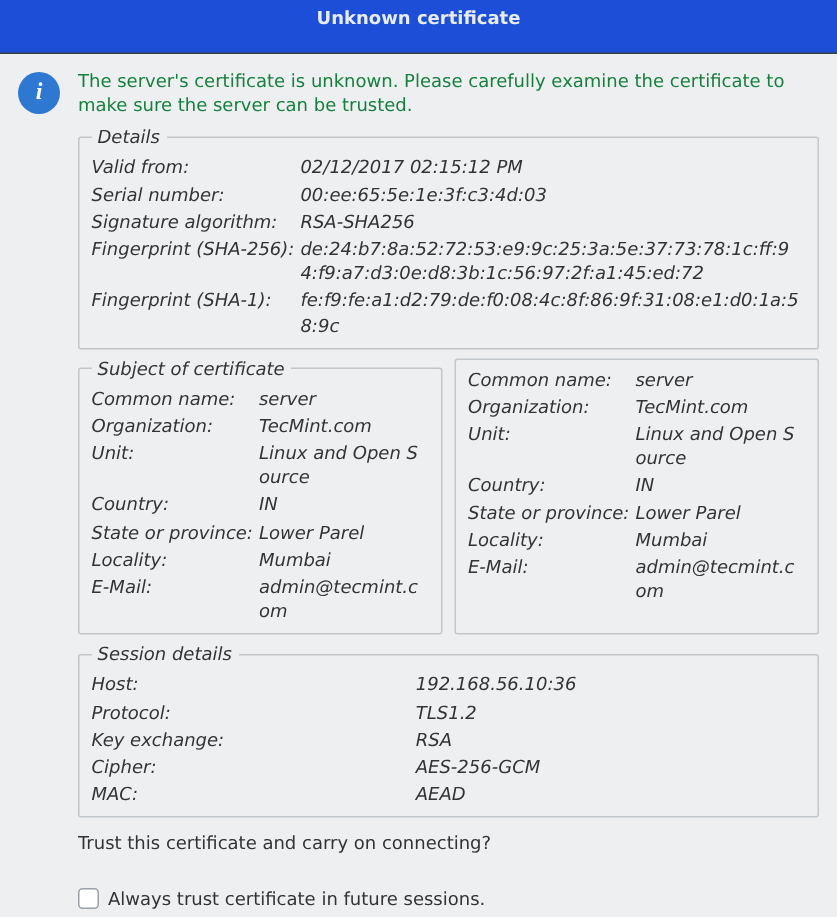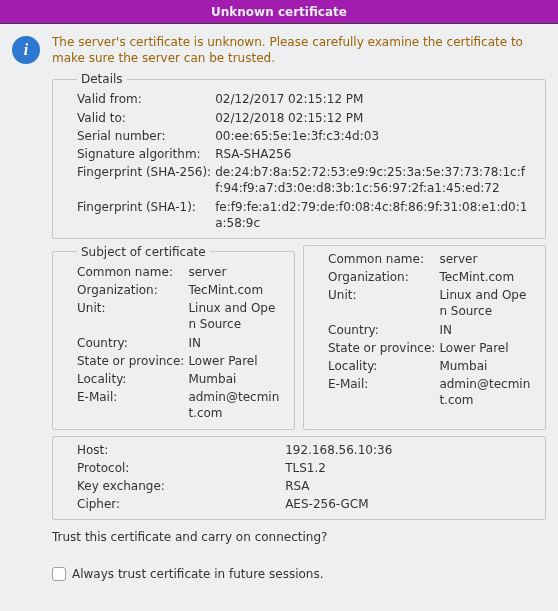--- a/index.html
+++ b/index.html
@@ -7,23 +7,23 @@
     margin: 0;
     font-family: "DejaVu Sans", "Liberation Sans", Arial, sans-serif;
     font-size: 12px;
     background: #edeff1;
     color: #333;
     width: 558px;
     height: 611px;
     overflow: hidden;
   }
   .titlebar {
-    background: #a21caf;
+    background: #1d4ed8;
     color: #e8ecef;
-    height: 24px;
+    height: 36px;
     line-height: 24px;
     text-align: center;
     font-weight: bold;
     font-size: 12px;
     border-bottom: 1px solid #3a3f44;
   }
   .content {
     padding: 10px 12px 12px 12px;
   }
   .row-top {
@@ -42,30 +42,31 @@
     justify-content: center;
     font-family: Georgia, serif;
     font-style: italic;
     font-weight: bold;
     font-size: 16px;
     flex-shrink: 0;
     margin-top: 2px;
   }
   .msg {
     line-height: 1.35;
-    color: #a16207;
+    color: #15803d;
   }
   .indent {
     margin-left: 40px;
   }
   fieldset {
     border: 1px solid #c2c7cc;
     border-radius: 2px;
     margin: 6px 0 0 0;
-    padding: 4px 8px 6px 24px;
+    padding: 4px 8px 6px 8px;
+    font-style: italic;
   }
   legend {
     padding: 0 4px;
     color: #333;
     font-size: 12px;
   }
   table.kv {
     border-collapse: collapse;
     width: 100%;
   }
@@ -121,24 +122,20 @@
 
   <div class="indent">
 
     <fieldset>
       <legend>Details</legend>
       <table class="kv">
         <tbody>
             <tr>
               <td class="k">Valid from:</td>
               <td class="v">02/12/2017 02:15:12 PM</td>
-            </tr>
-        <tr>
-              <td class="k">Valid to:</td>
-              <td class="v">02/12/2018 02:15:12 PM</td>
             </tr>
         <tr>
               <td class="k">Serial number:</td>
               <td class="v">00:ee:65:5e:1e:3f:c3:4d:03</td>
             </tr>
         <tr>
               <td class="k">Signature algorithm:</td>
               <td class="v">RSA-SHA256</td>
             </tr>
         <tr>
@@ -220,38 +217,43 @@
           <tr>
                 <td class="k">E-Mail:</td>
                 <td class="v">admin@tecmint.com</td>
               </tr>
         </tbody>
           </table>
       </fieldset>
     </div>
 
     <fieldset>
+      <legend>Session details</legend>
       <table class="kv">
         <tbody>
             <tr>
               <td class="k">Host:</td>
               <td class="v">192.168.56.10:36</td>
             </tr>
         <tr>
               <td class="k">Protocol:</td>
               <td class="v">TLS1.2</td>
             </tr>
         <tr>
               <td class="k">Key exchange:</td>
               <td class="v">RSA</td>
             </tr>
         <tr>
               <td class="k">Cipher:</td>
               <td class="v">AES-256-GCM</td>
             </tr>
+        <tr>
+              <td class="k">MAC:</td>
+              <td class="v">AEAD</td>
+            </tr>
       </tbody>
         </table>
     </fieldset>
 
     <div class="question">Trust this certificate and carry on connecting?</div>
 
     <div class="checkbox-row">
       <div class="checkbox"></div>
       <span>Always trust certificate in future sessions.</span>
     </div>

